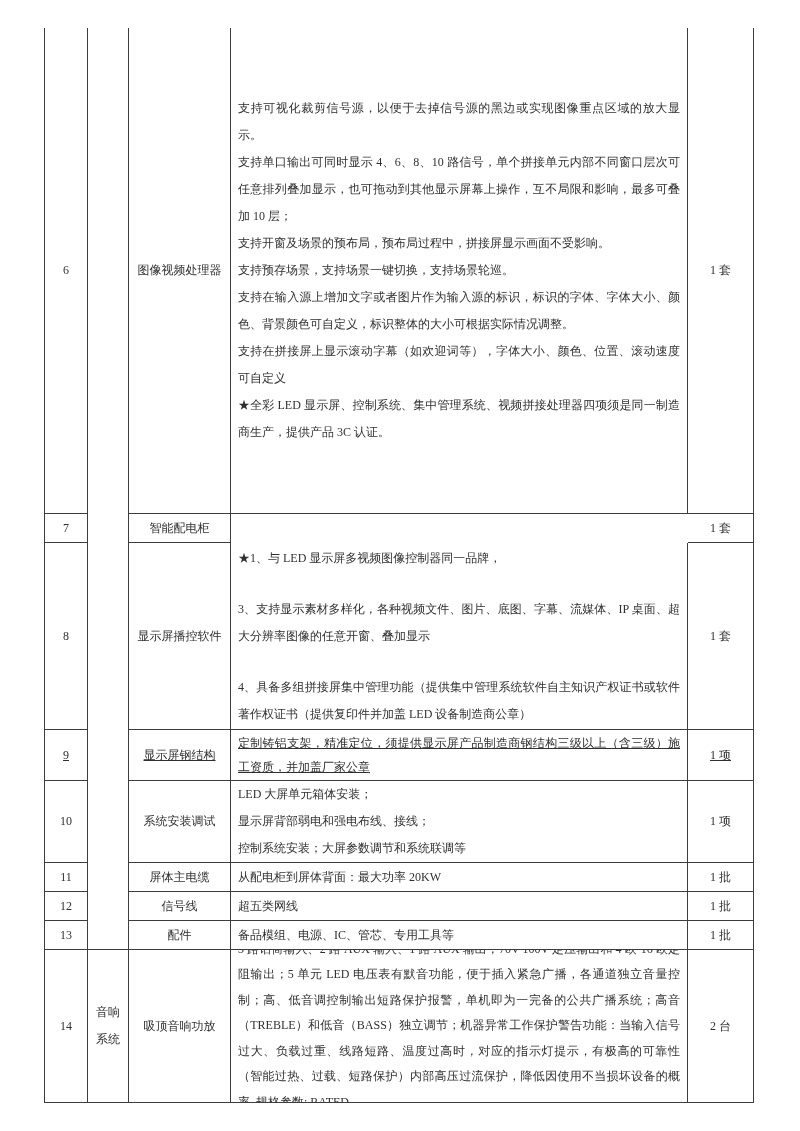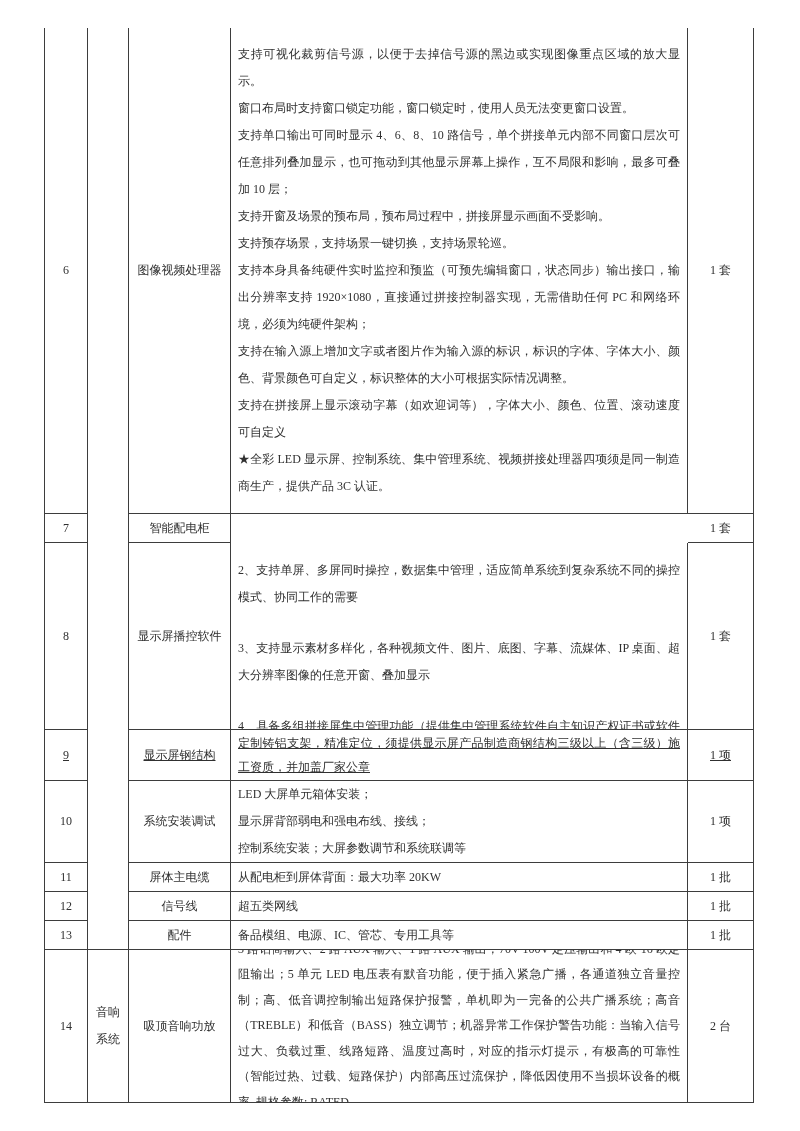--- a/index.html
+++ b/index.html
@@ -65,40 +65,37 @@
   <div class="spec-table">
 
     <div class="c merged-cat center">
       <span class="cat-label"></span>
     </div>
 
     <div class="c col1 r1 center">6</div>
     <div class="c col3 r1 center">图像视频处理器</div>
     <div class="c col4 r1 specs">
       <p>支持可视化裁剪信号源，以便于去掉信号源的黑边或实现图像重点区域的放大显示。</p>
-      <p>窗口布局时支持窗口锁定功能，窗口锁定时，使用人员无法变更窗口设置。</p>
       <p>支持单口输出可同时显示 4、6、8、10 路信号，单个拼接单元内部不同窗口层次可任意排列叠加显示，也可拖动到其他显示屏幕上操作，互不局限和影响，最多可叠加 10 层；</p>
       <p>支持开窗及场景的预布局，预布局过程中，拼接屏显示画面不受影响。</p>
       <p>支持预存场景，支持场景一键切换，支持场景轮巡。</p>
-      <p>支持本身具备纯硬件实时监控和预监（可预先编辑窗口，状态同步）输出接口，输出分辨率支持 1920×1080，直接通过拼接控制器实现，无需借助任何 PC 和网络环境，必须为纯硬件架构；</p>
       <p>支持在输入源上增加文字或者图片作为输入源的标识，标识的字体、字体大小、颜色、背景颜色可自定义，标识整体的大小可根据实际情况调整。</p>
       <p>支持在拼接屏上显示滚动字幕（如欢迎词等），字体大小、颜色、位置、滚动速度可自定义</p>
       <p>★全彩 LED 显示屏、控制系统、集中管理系统、视频拼接处理器四项须是同一制造商生产，提供产品 3C 认证。</p>
     </div>
     <div class="c col5 r1 center">1 套</div>
 
     <div class="c col1 r2 center">7</div>
     <div class="c col3 r2 center">智能配电柜</div>
     <div class="c col5 r2 center">1 套</div>
 
     <div class="c col1 r3 center">8</div>
     <div class="c col3 r3 center">显示屏播控软件</div>
     <div class="c col4 r3 specs lh265">
       <p>★1、与 LED 显示屏多视频图像控制器同一品牌，</p>
-      <p>2、支持单屏、多屏同时操控，数据集中管理，适应简单系统到复杂系统不同的操控模式、协同工作的需要</p>
       <p>3、支持显示素材多样化，各种视频文件、图片、底图、字幕、流媒体、IP 桌面、超大分辨率图像的任意开窗、叠加显示</p>
       <p>4、具备多组拼接屏集中管理功能（提供集中管理系统软件自主知识产权证书或软件著作权证书（提供复印件并加盖 LED 设备制造商公章）</p>
     </div>
     <div class="c col5 r3 center">1 套</div>
 
     <div class="c col1 r4 center">9</div>
     <div class="c col3 r4 center">显示屏钢结构</div>
     <div class="c col4 r4 specs lh245">
       <p>定制铸铝支架，精准定位，须提供显示屏产品制造商钢结构三级以上（含三级）施工资质，并加盖厂家公章</p>
     </div>

